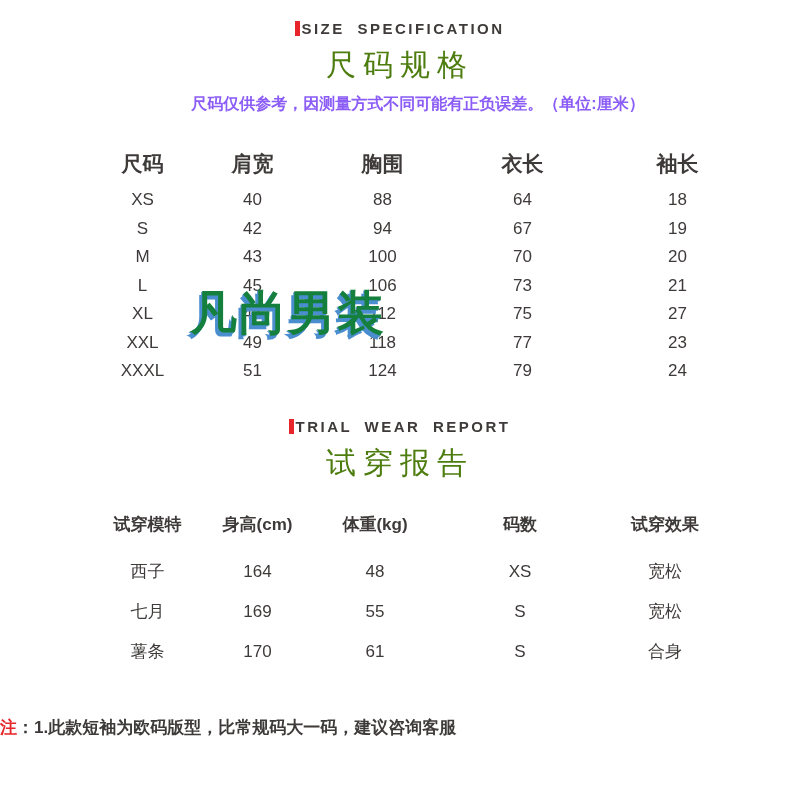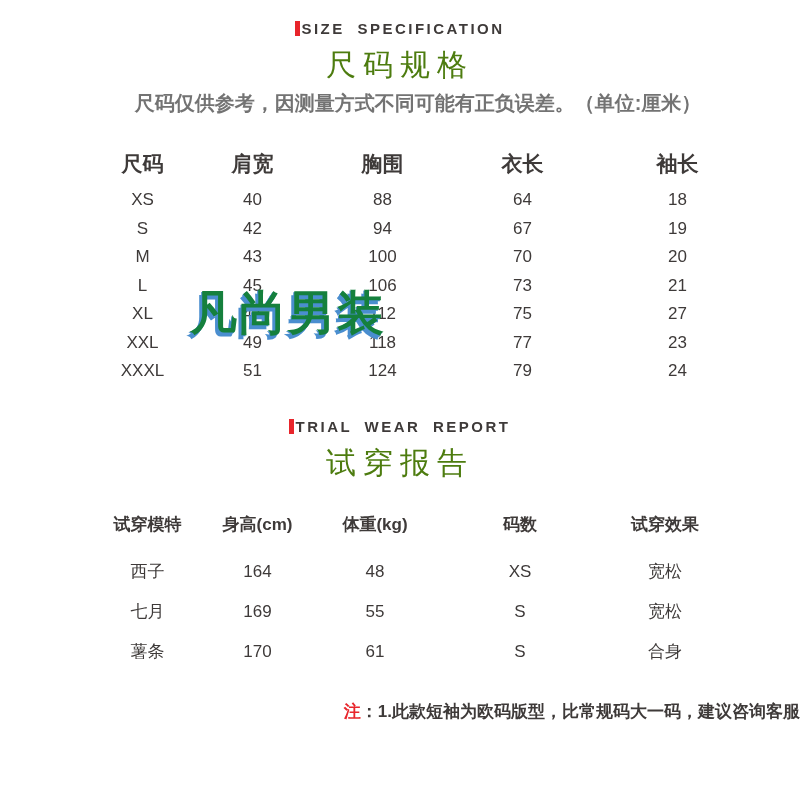--- a/index.html
+++ b/index.html
@@ -19,21 +19,21 @@
   }
   .eyebrow-label {
     font-weight:bold; font-size:15px; letter-spacing:2.5px; word-spacing:6px;
     color:#3e3a39;
   }
   .section-title {
     text-align:center; font-size:30px; letter-spacing:7px; font-weight:500;
     color:#4d7c0f; margin-top:9px; line-height:38px;
   }
   .size-note {
-    text-align:center; font-size:20px; font-weight:bold; color:#737373;
+    text-align:center; font-size:16px; font-weight:bold; color:#8b5cf6;
     margin-top:11px; line-height:17px;margin-left:36px;
   }
   #top-section { padding-top:20px; }
   table { border-collapse:collapse; table-layout:fixed; }
   th, td { text-align:center; padding:0; font-weight:normal; overflow:visible; white-space:nowrap; }
   thead th { font-weight:bold; }
 
   #size-table { margin-left:95px; width:665px; margin-top:38px; font-size:17px; }
   #size-table thead th { font-size:21px; height:28px; padding-bottom:8px; vertical-align:middle; }
   #size-table tbody td { height:28.5px; vertical-align:middle; }
@@ -45,21 +45,21 @@
 
   .watermark {
     position:absolute; left:190px; top:283px;
     font-size:47px; font-weight:bold; letter-spacing:2px;
     color:#a6d6f6;
     text-shadow:-3px 4px 0 #4a8ecf, -1px 1px 0 #4a8ecf;
     pointer-events:none;
     line-height:60px;
   }
   .footnote {
-    margin-top:28px; text-align:right; font-size:17px; font-weight:bold;
+    margin-top:44px; text-align:left; font-size:17px; font-weight:bold;
     color:#3e3a39; line-height:24px;
   }
   .footnote .note-label { color:#e8252b; }
 </style>
 </head>
 <body style="background: rgb(255, 255, 255); color: rgb(62, 58, 57);">
 
 <div id="top-section">
   <div class="section-eyebrow">
     <span class="eyebrow-bar" style="background: rgb(232, 37, 43);"></span>

